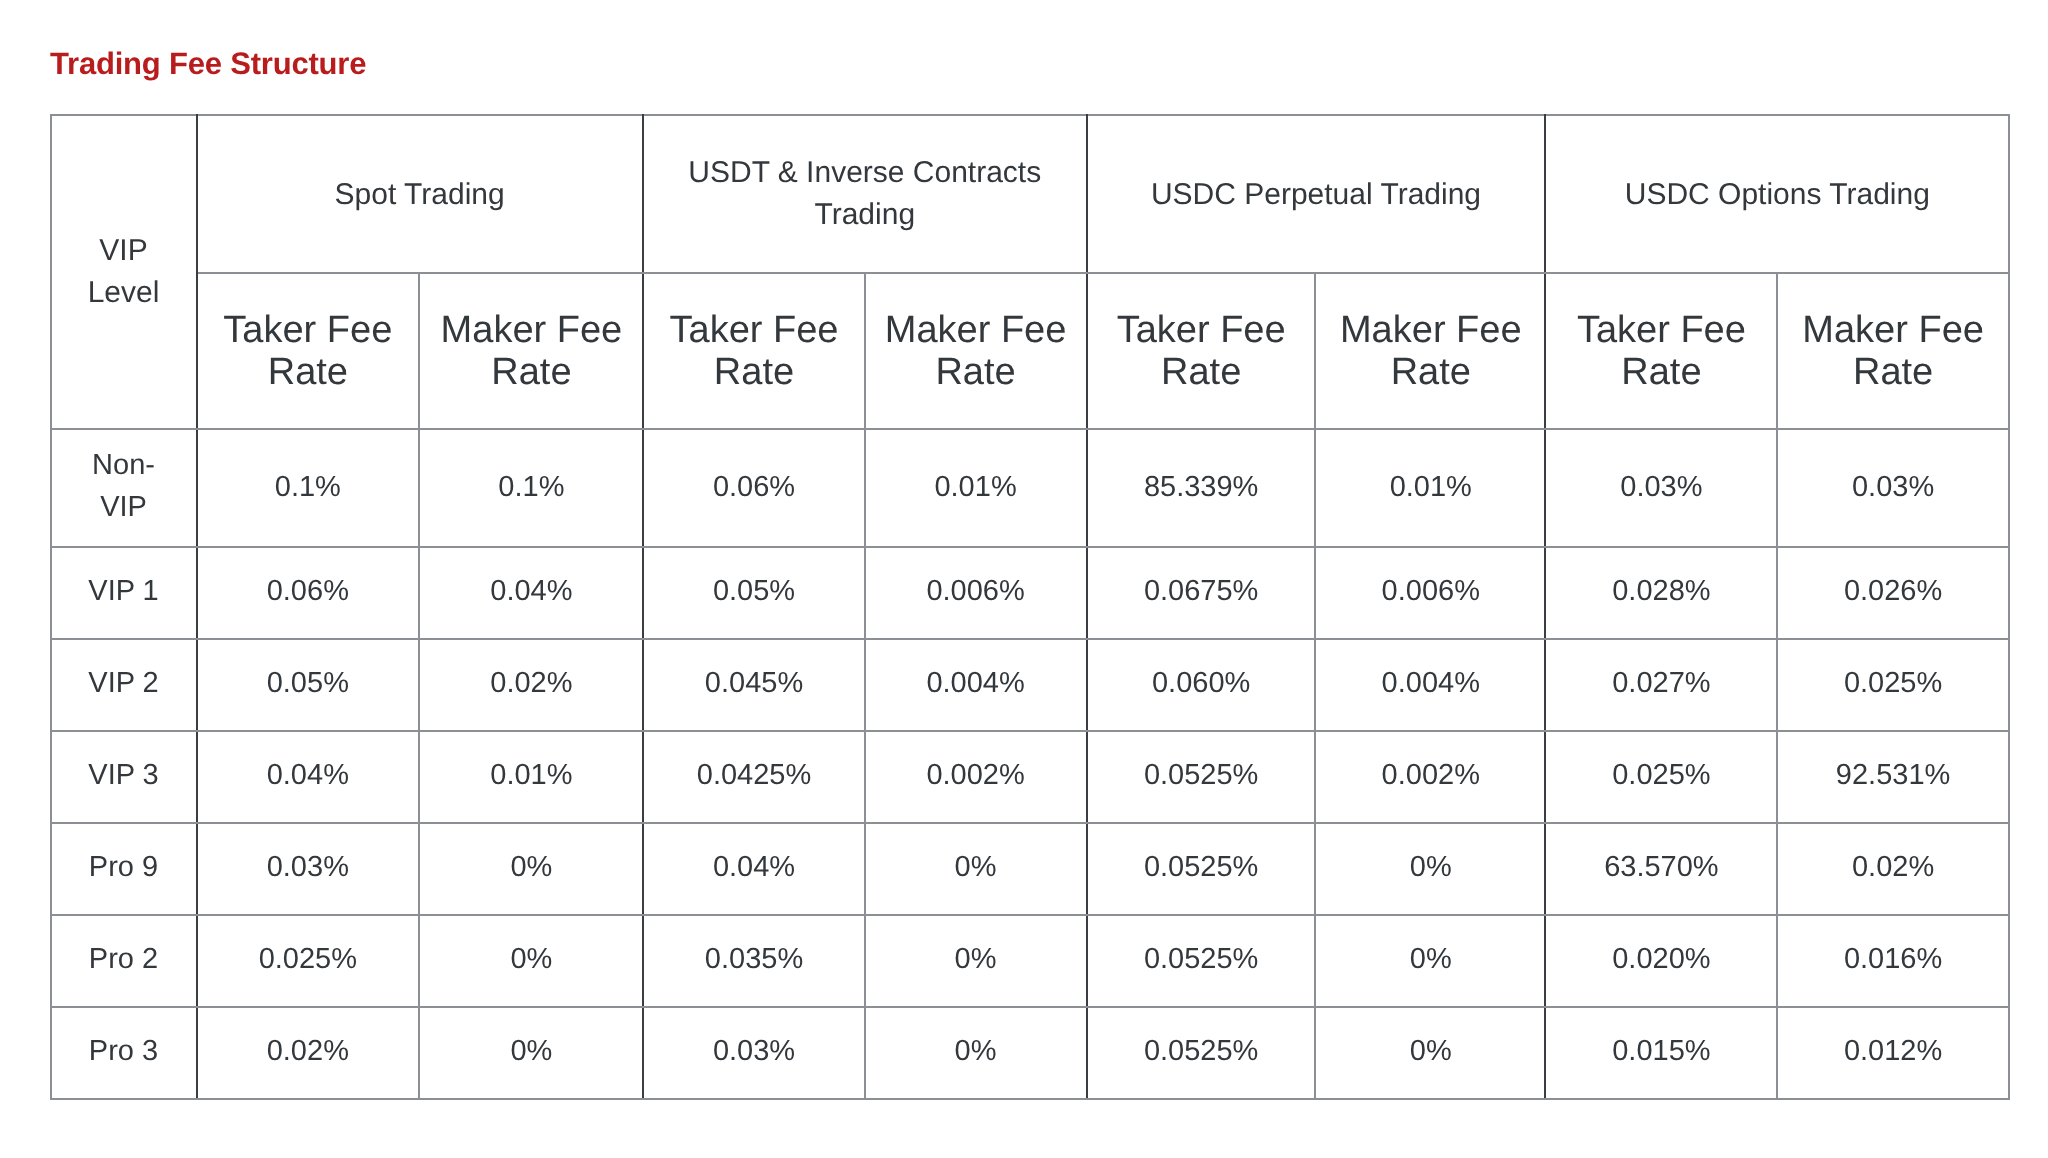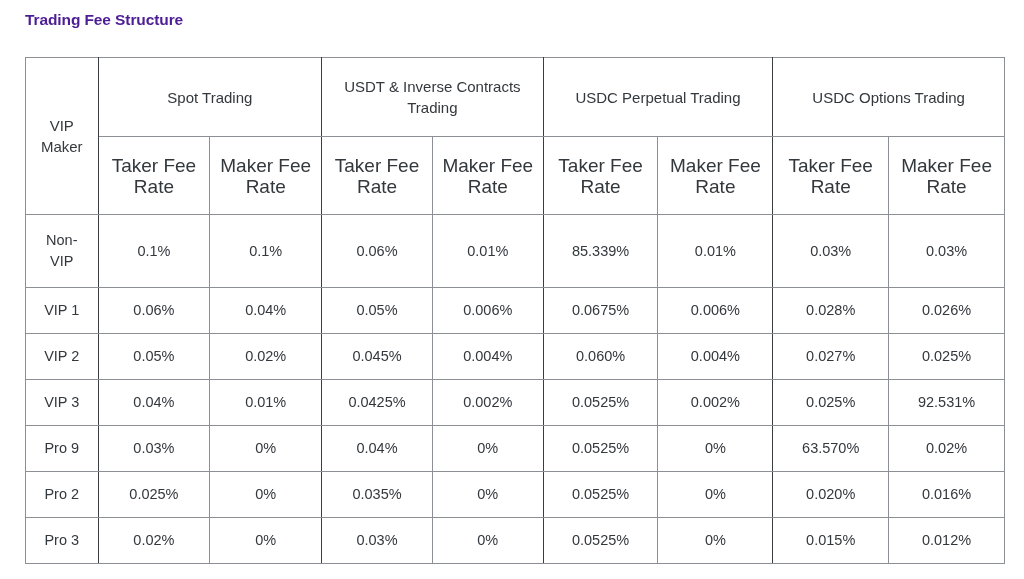--- a/index.html
+++ b/index.html
@@ -12,25 +12,25 @@
     height: 579px;
     font-family: "Liberation Sans", sans-serif;
     color: #2b2f33;
     overflow: hidden;
     position: relative;
   }
 
   #page-title {
     position: absolute;
     left: 25px;
-    top: 10px;
+    top: 23px;
     font-size: 15.5px;
     font-weight: bold;
     letter-spacing: -0.1px;
-    color: #4c1d95;
+    color: #b91c1c;
     line-height: 20px;
     white-space: nowrap;
   }
 
   #fee-table-wrap {
     position: absolute;
     left: 25px;
     top: 57px;
     width: 980px;
   }
@@ -83,21 +83,21 @@
     line-height: 22px;
   }
   .vip-head {
     font-size: 15px;
     line-height: 22px;
   }
   tbody tr {
     height: 46px;
   }
   tbody tr.tall {
-    height: 73px;
+    height: 59px;
   }
   td.vip-cell {
     font-size: 14.5px;
   }
 </style>
 </head>
 <body>
 
 <div id="page-title">Trading Fee Structure</div>
 
@@ -111,21 +111,21 @@
         <col class="c-sub-b">
       <col class="c-sub-c">
         <col class="c-sub-c">
       <col class="c-sub-d">
         <col class="c-sub-d">
     </colgroup>
     <thead>
       <tr>
         <th rowspan="2" class="vip-head vip-col">
           <span>VIP</span><br>
-          <span>Maker</span>
+          <span>Level</span>
         </th>
         <th colspan="2" class="grp-head grp-right">Spot Trading</th>
         <th colspan="2" class="grp-head grp-right">USDT &amp; Inverse Contracts Trading</th>
         <th colspan="2" class="grp-head grp-right">USDC Perpetual Trading</th>
         <th colspan="2" class="grp-head">USDC Options Trading</th>
       </tr>
       <tr>
         <th class="sub-head">
           <span>Taker Fee</span><br>
           <span>Rate</span>

